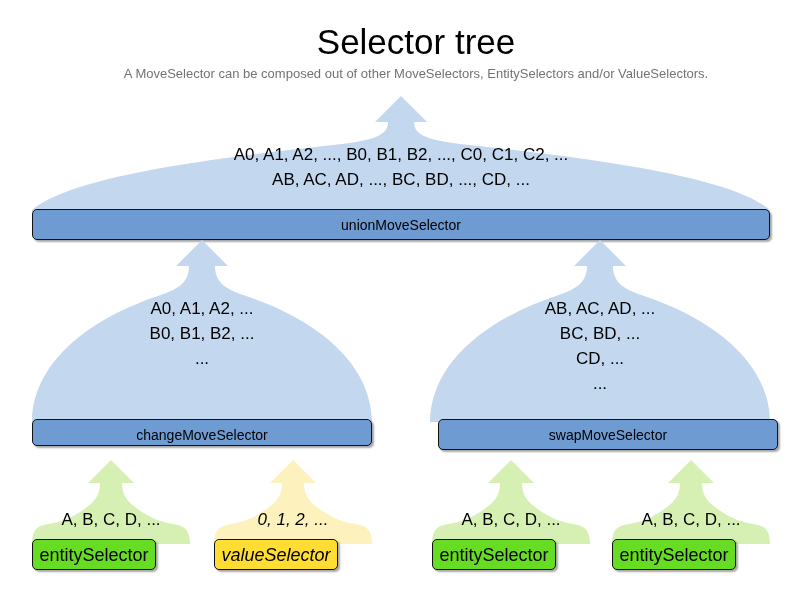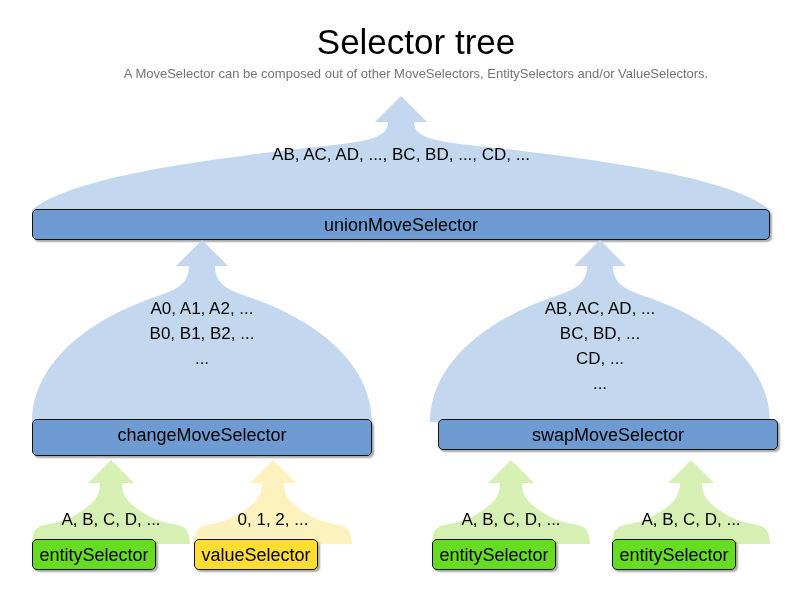--- a/index.html
+++ b/index.html
@@ -68,21 +68,21 @@
     line-height: 25px;
     white-space: nowrap;
     color: #000;
   }
   .node-bar {
     position: absolute;
     box-sizing: border-box;
     border: 1.2px solid #111111;
     border-radius: 5px;
     text-align: center;
-    font-size: 18px;
+    font-size: 14px;
     line-height: 30px;
     white-space: nowrap;
     box-shadow: 2px 2px 2px rgba(0,0,0,0.35);
     overflow: hidden;
   }
 
   
   .blue-fill   { fill: #c3d7ee; }
   .green-fill  { fill: #d6efb3; }
   .yellow-fill { fill: #fdf1bd; }
@@ -91,28 +91,28 @@
   .bar-green  { background: #66dd22; }
   .bar-yellow { background: #ffdd33; }
 
   
   #node-union         { left: 30px;  top: 96px;  width: 742px; height: 146px; }
   #node-union .node-lines  { top: 46px; }
   #node-union .node-bar    { left: 2px;  top: 113px; width: 738px; height: 31px; }
 
   #node-change        { left: 30px;  top: 240px; width: 344px; height: 212px; }
   #node-change .node-lines { top: 56px; }
-  #node-change .node-bar   { left: 2px; top: 179px; width: 340px; height: 37px; text-align: center; }
+  #node-change .node-bar   { left: 2px; top: 179px; width: 340px; height: 27px; text-align: center; }
 
   #node-swap          { left: 428px; top: 240px; width: 344px; height: 260px; }
   #node-swap .node-lines   { top: 56px; }
   #node-swap .node-bar     { left: 2px; top: 179px; width: 340px; height: 31px; margin-left: 8px; }
 
   #node-entity-1      { left: 30px;  top: 460px; width: 162px; height: 112px; }
-  #node-value-1       { left: 192px; top: 460px; width: 162px; height: 112px; }
+  #node-value-1       { left: 212px; top: 460px; width: 162px; height: 112px; font-style: italic; }
   #node-entity-2      { left: 430px; top: 460px; width: 162px; height: 112px; }
   #node-entity-3      { left: 610px; top: 460px; width: 162px; height: 112px; }
 
   .leaf .node-lines   { top: 48px; }
   .leaf .node-bar     { left: 2px; top: 79px; width: 124px; height: 31px; }
   .leaf .node-line    { font-size: 17px; line-height: 24px; }
   .leaf .node-bar     { font-size: 18px; line-height: 30px; }
 </style>
 </head>
 <body>
@@ -134,20 +134,21 @@
                L 740 114
                L 740 116
                L 2 116
                L 2 114
                C 42 80 182 62 312 48
                C 342 44 358 40 358 26
                L 345 26
                Z"></path>
     </svg>
     <div class="node-lines">
+      <div class="node-line">A0, A1, A2, ..., B0, B1, B2, ..., C0, C1, C2, ...</div>
       <div class="node-line">AB, AC, AD, ..., BC, BD, ..., CD, ...</div>
     </div>
     <div class="node-bar bar-blue">unionMoveSelector</div>
   </div>
 
   <div class="node" id="node-change">
     <svg class="node-canvas" width="344" height="212" viewBox="0 0 344 212" preserveAspectRatio="none">
       <path class="blue-fill" d="M 172 0
                L 198 26
                L 185 26

